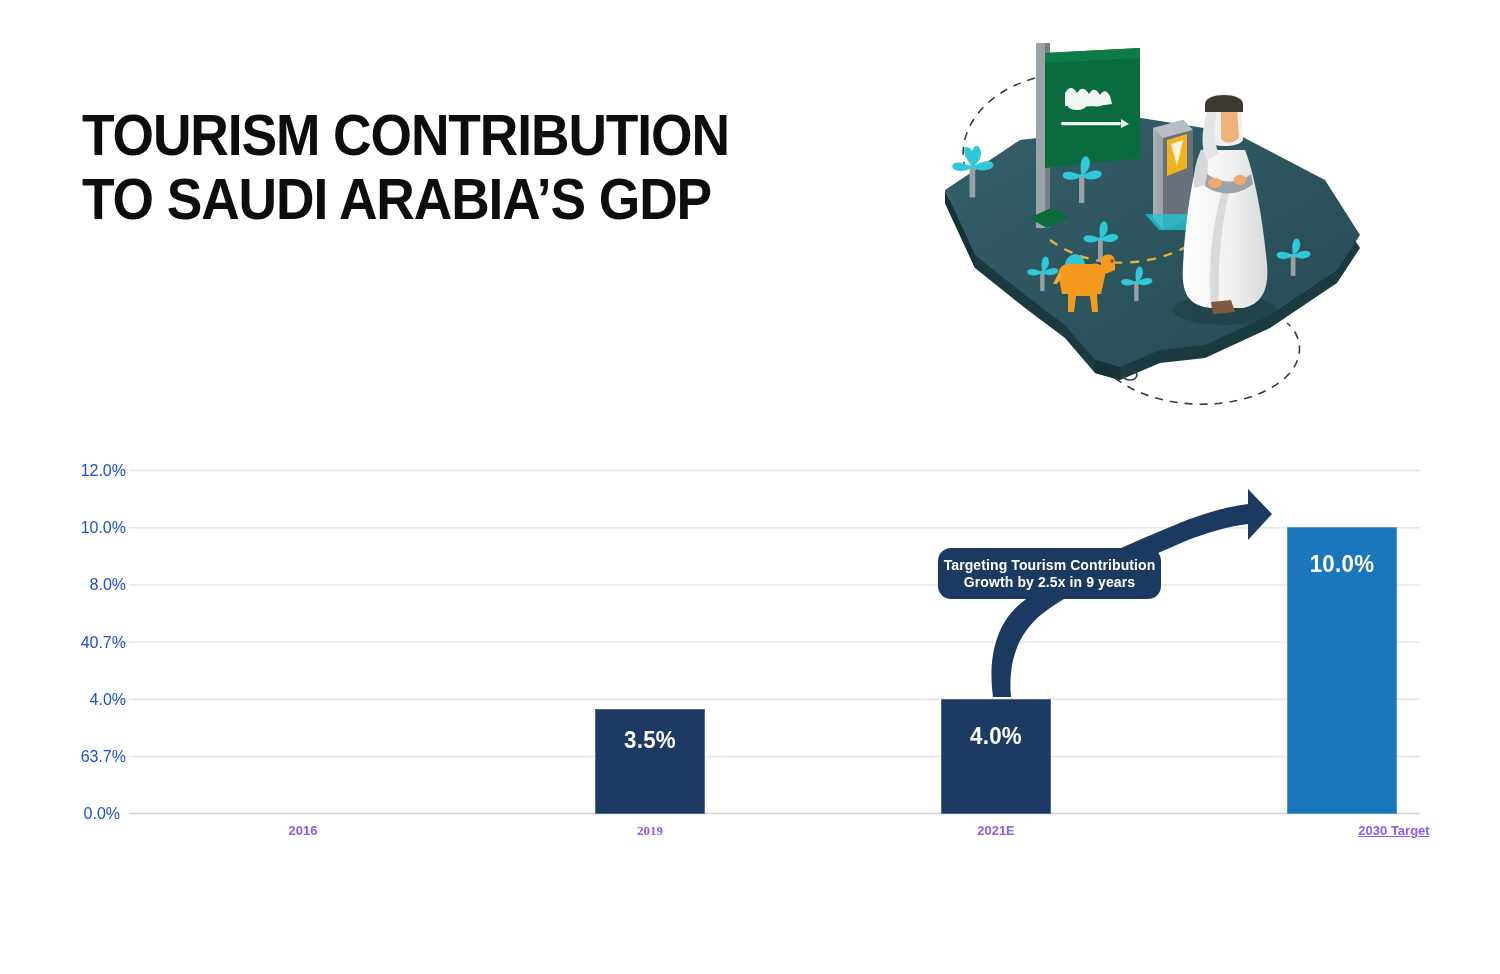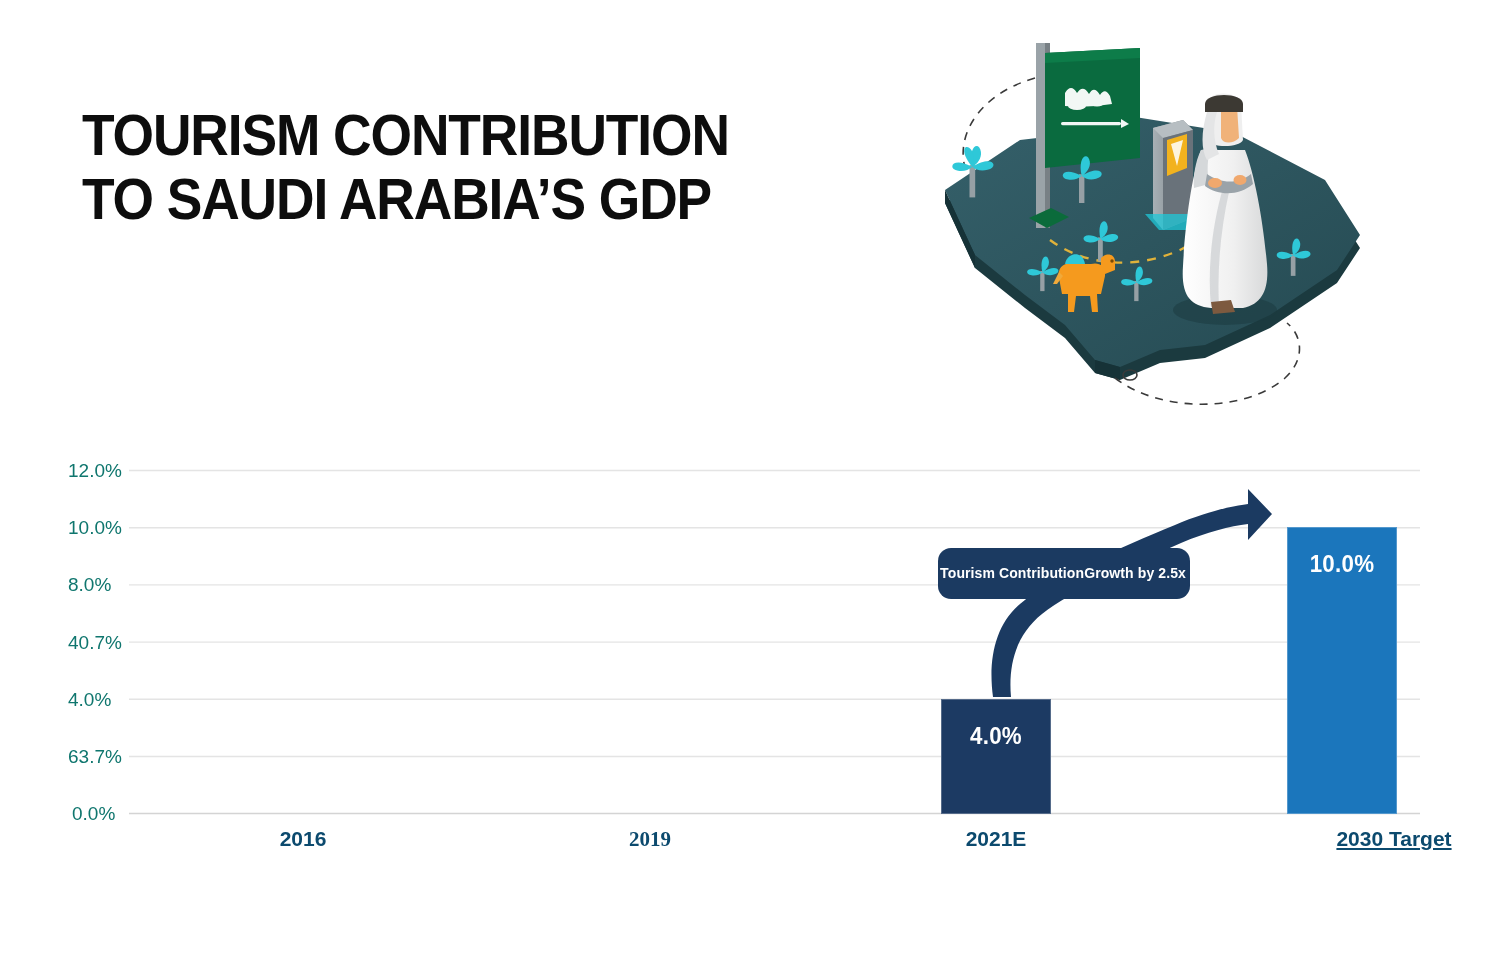--- a/index.html
+++ b/index.html
@@ -41,56 +41,56 @@
   .chart-area {
     position: absolute;
     left: 0; top: 0;
     width: 1500px; height: 974px;
     pointer-events: none;
   }
   .chart-svg { position: absolute; left: 0; top: 0; }
 
   .ytick {
     position: absolute;
-    font-size: 19px;
-    color: #0f766e;
+    font-size: 16px;
+    color: #1d4ed8;
+    text-align: right;
     width: 58px;
     line-height: 15px;
   }
   .xtick {
     position: absolute;
-    font-size: 21px;
+    font-size: 13px;
     font-weight: 700;
-    color: #0c4a6e;
+    color: #8b5cf6;
     text-align: center;
     line-height: 18px;
-    margin-top: 8px;
   }
   .bar {
     position: absolute;
     border: 1px solid rgba(255,255,255,0.25);
   }
   .bar-label {
     position: absolute;
     width: 100%;
     text-align: center;
     color: #ffffff;
     font-weight: 700;
     font-size: 24px;
     letter-spacing: 0.3px;
     transform: scaleX(0.93);
   }
   .callout {
     position: absolute;
     left: 938px; top: 548px;
-    width: 252px; height: 51px;
+    width: 223px; height: 51px;
     background: #1b3a61;
     border-radius: 13px;
     display: flex;
-    flex-direction: row;
+    flex-direction: column;
     align-items: center;
     justify-content: center;
     z-index: 6;
   }
   .callout-line {
     color: #ffffff;
     font-size: 14px;
     font-weight: 700;
     line-height: 17px;
     letter-spacing: 0.1px;
@@ -253,22 +253,25 @@
         <line x1="129" y1="813.5" x2="1420" y2="813.5" stroke="#d4d4d4"></line>
       </g>
     </svg>
 
     <div class="ytick" style="left:68px; top:463px;">12.0%</div>
     <div class="ytick" style="left:68px; top:520px;">10.0%</div>
     <div class="ytick" style="left:68px; top:577px;">8.0%</div>
     <div class="ytick" style="left:68px; top:635px;">40.7%</div>
     <div class="ytick" style="left:68px; top:692px;">4.0%</div>
     <div class="ytick" style="left:68px; top:749px;">63.7%</div>
-    <div class="ytick" style="left:72px; top:806px;">0.0%</div>
-
+    <div class="ytick" style="left:62px; top:806px;">0.0%</div>
+
+    <div class="bar" style="left:595px; top:709.4px; width:110px; height:104.3px; background:#1c3a63;">
+      <div class="bar-label" style="top:16px;">3.5%</div>
+    </div>
     <div class="bar" style="left:941px; top:698.5px; width:110px; height:115.2px; background:#1c3a63;">
       <div class="bar-label" style="top:22px;">4.0%</div>
     </div>
     <div class="bar" style="left:1287px; top:527px; width:110px; height:286.6px; background:#1b76bc;">
       <div class="bar-label" style="top:22px;">10.0%</div>
     </div>
 
     <svg class="chart-svg" width="1500" height="974" style="z-index:5;">
       <g>
         <path d="M993 697

